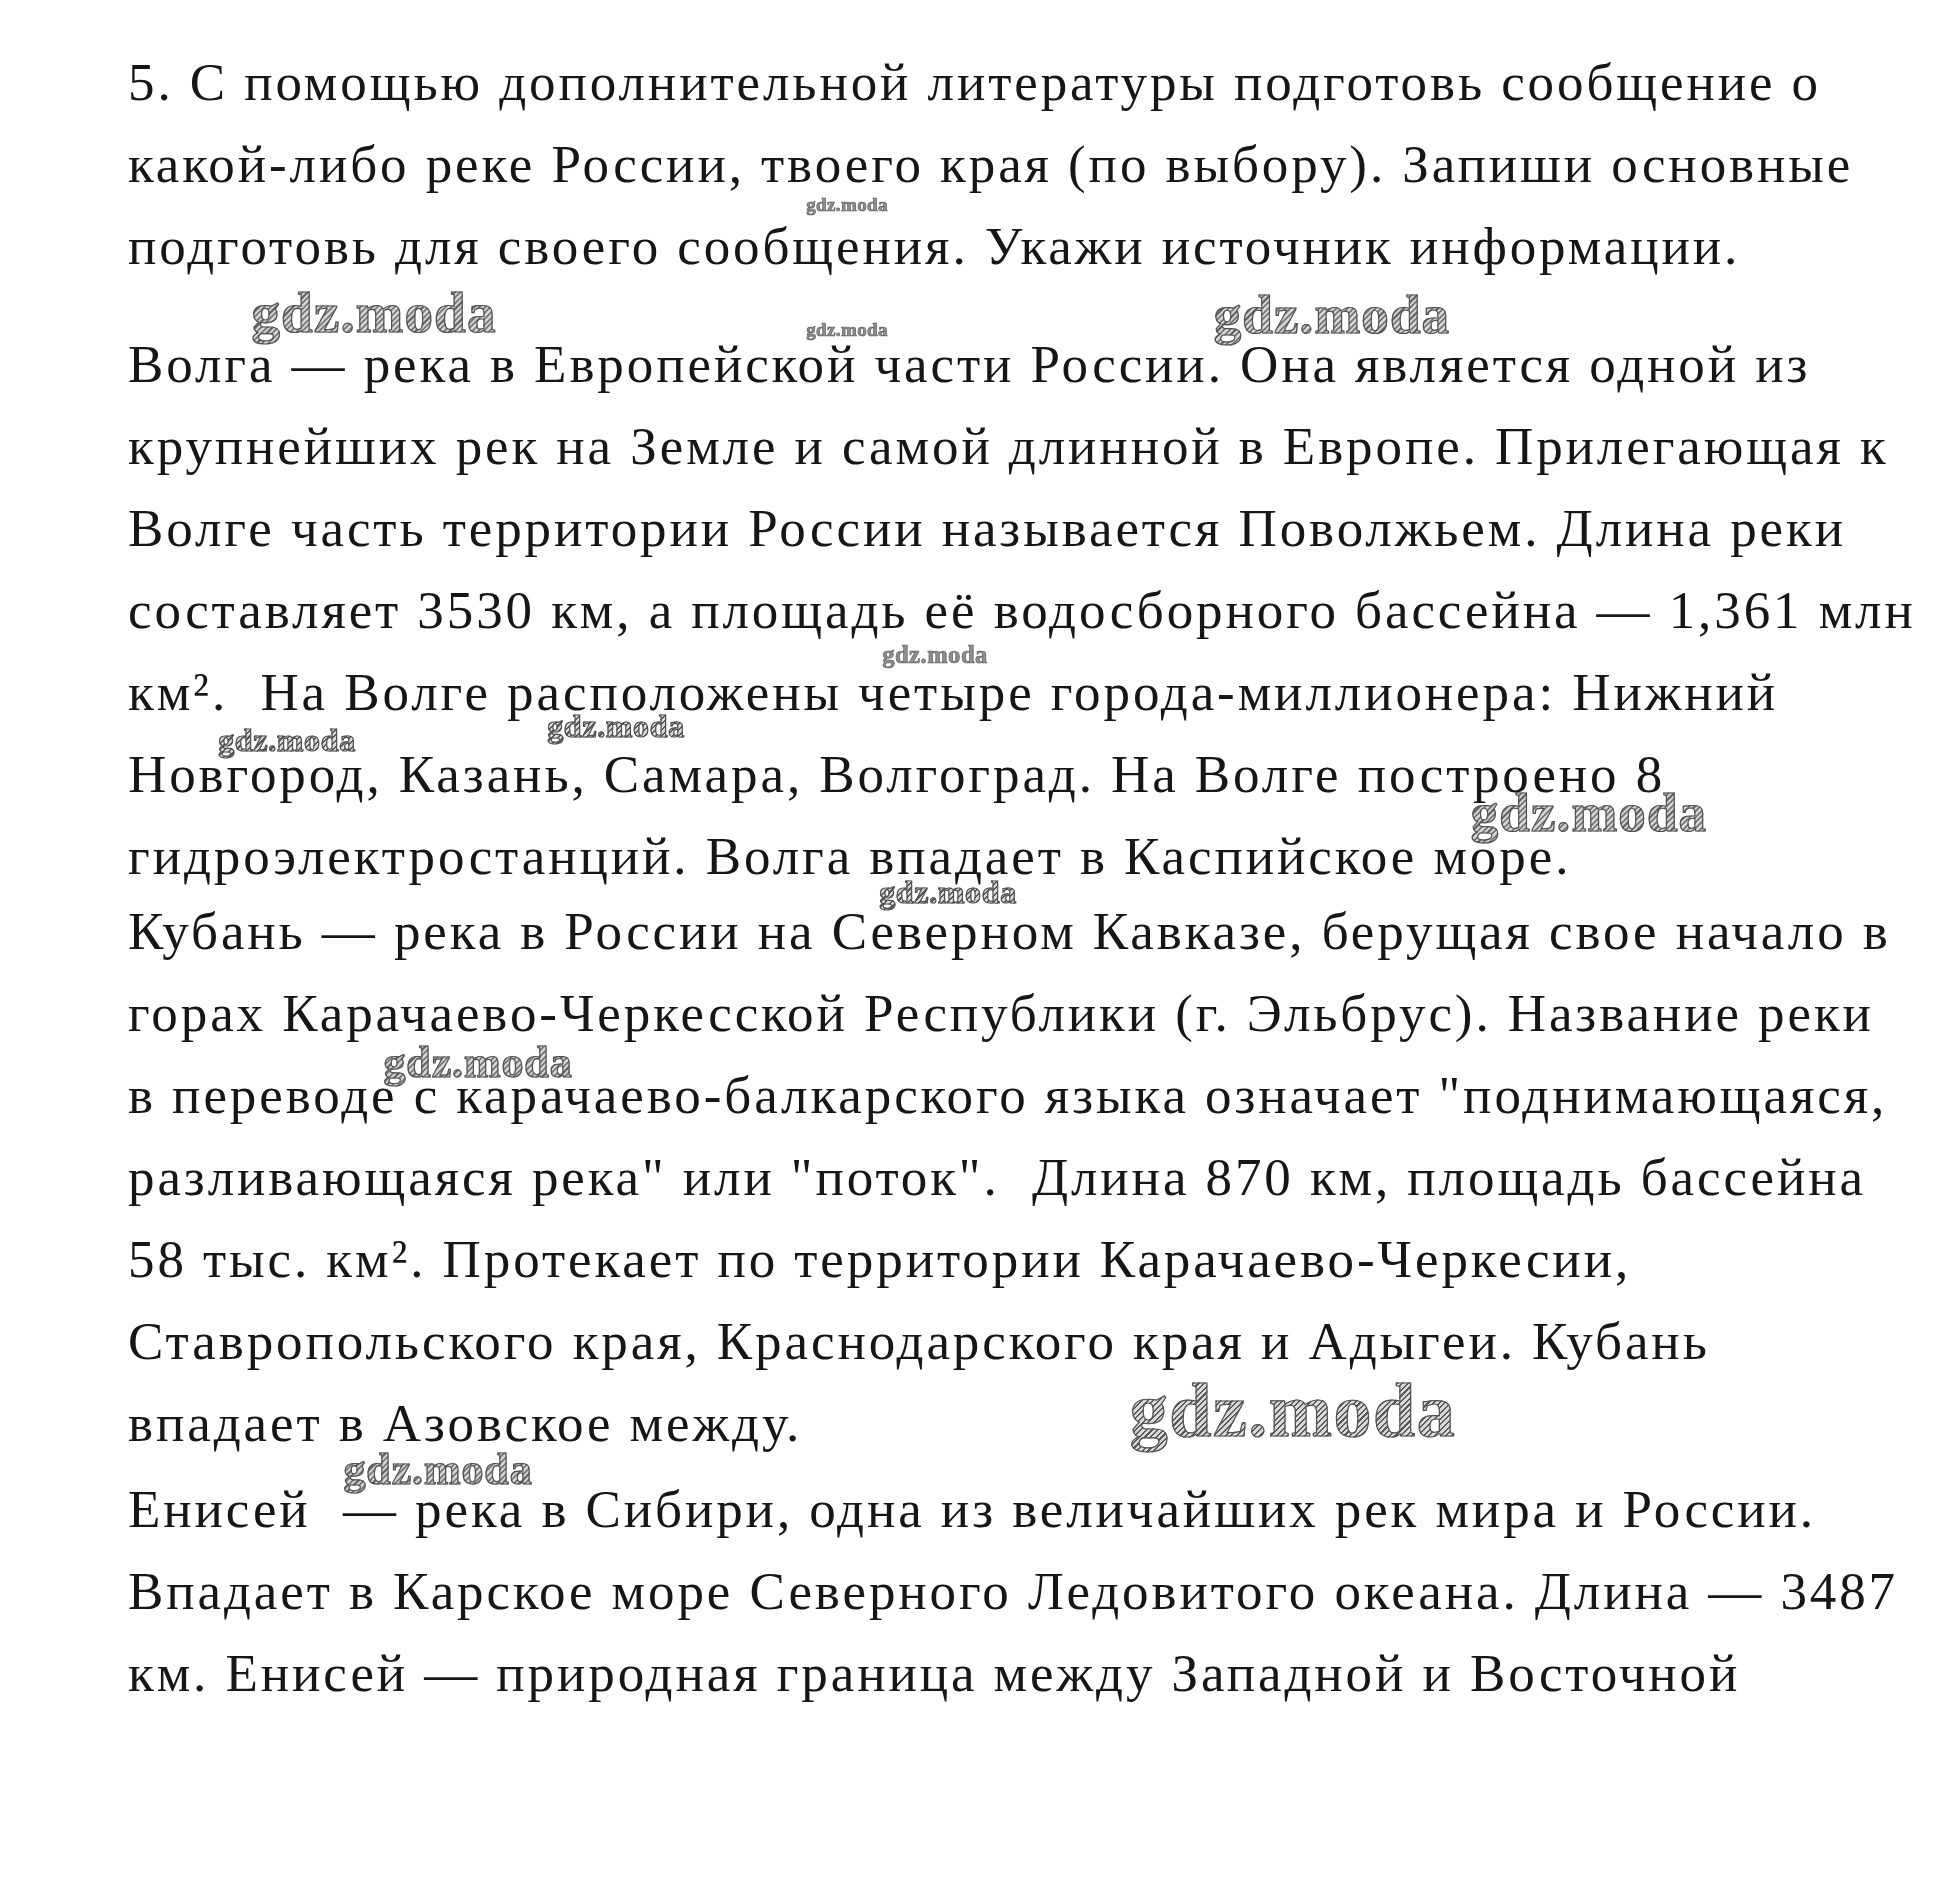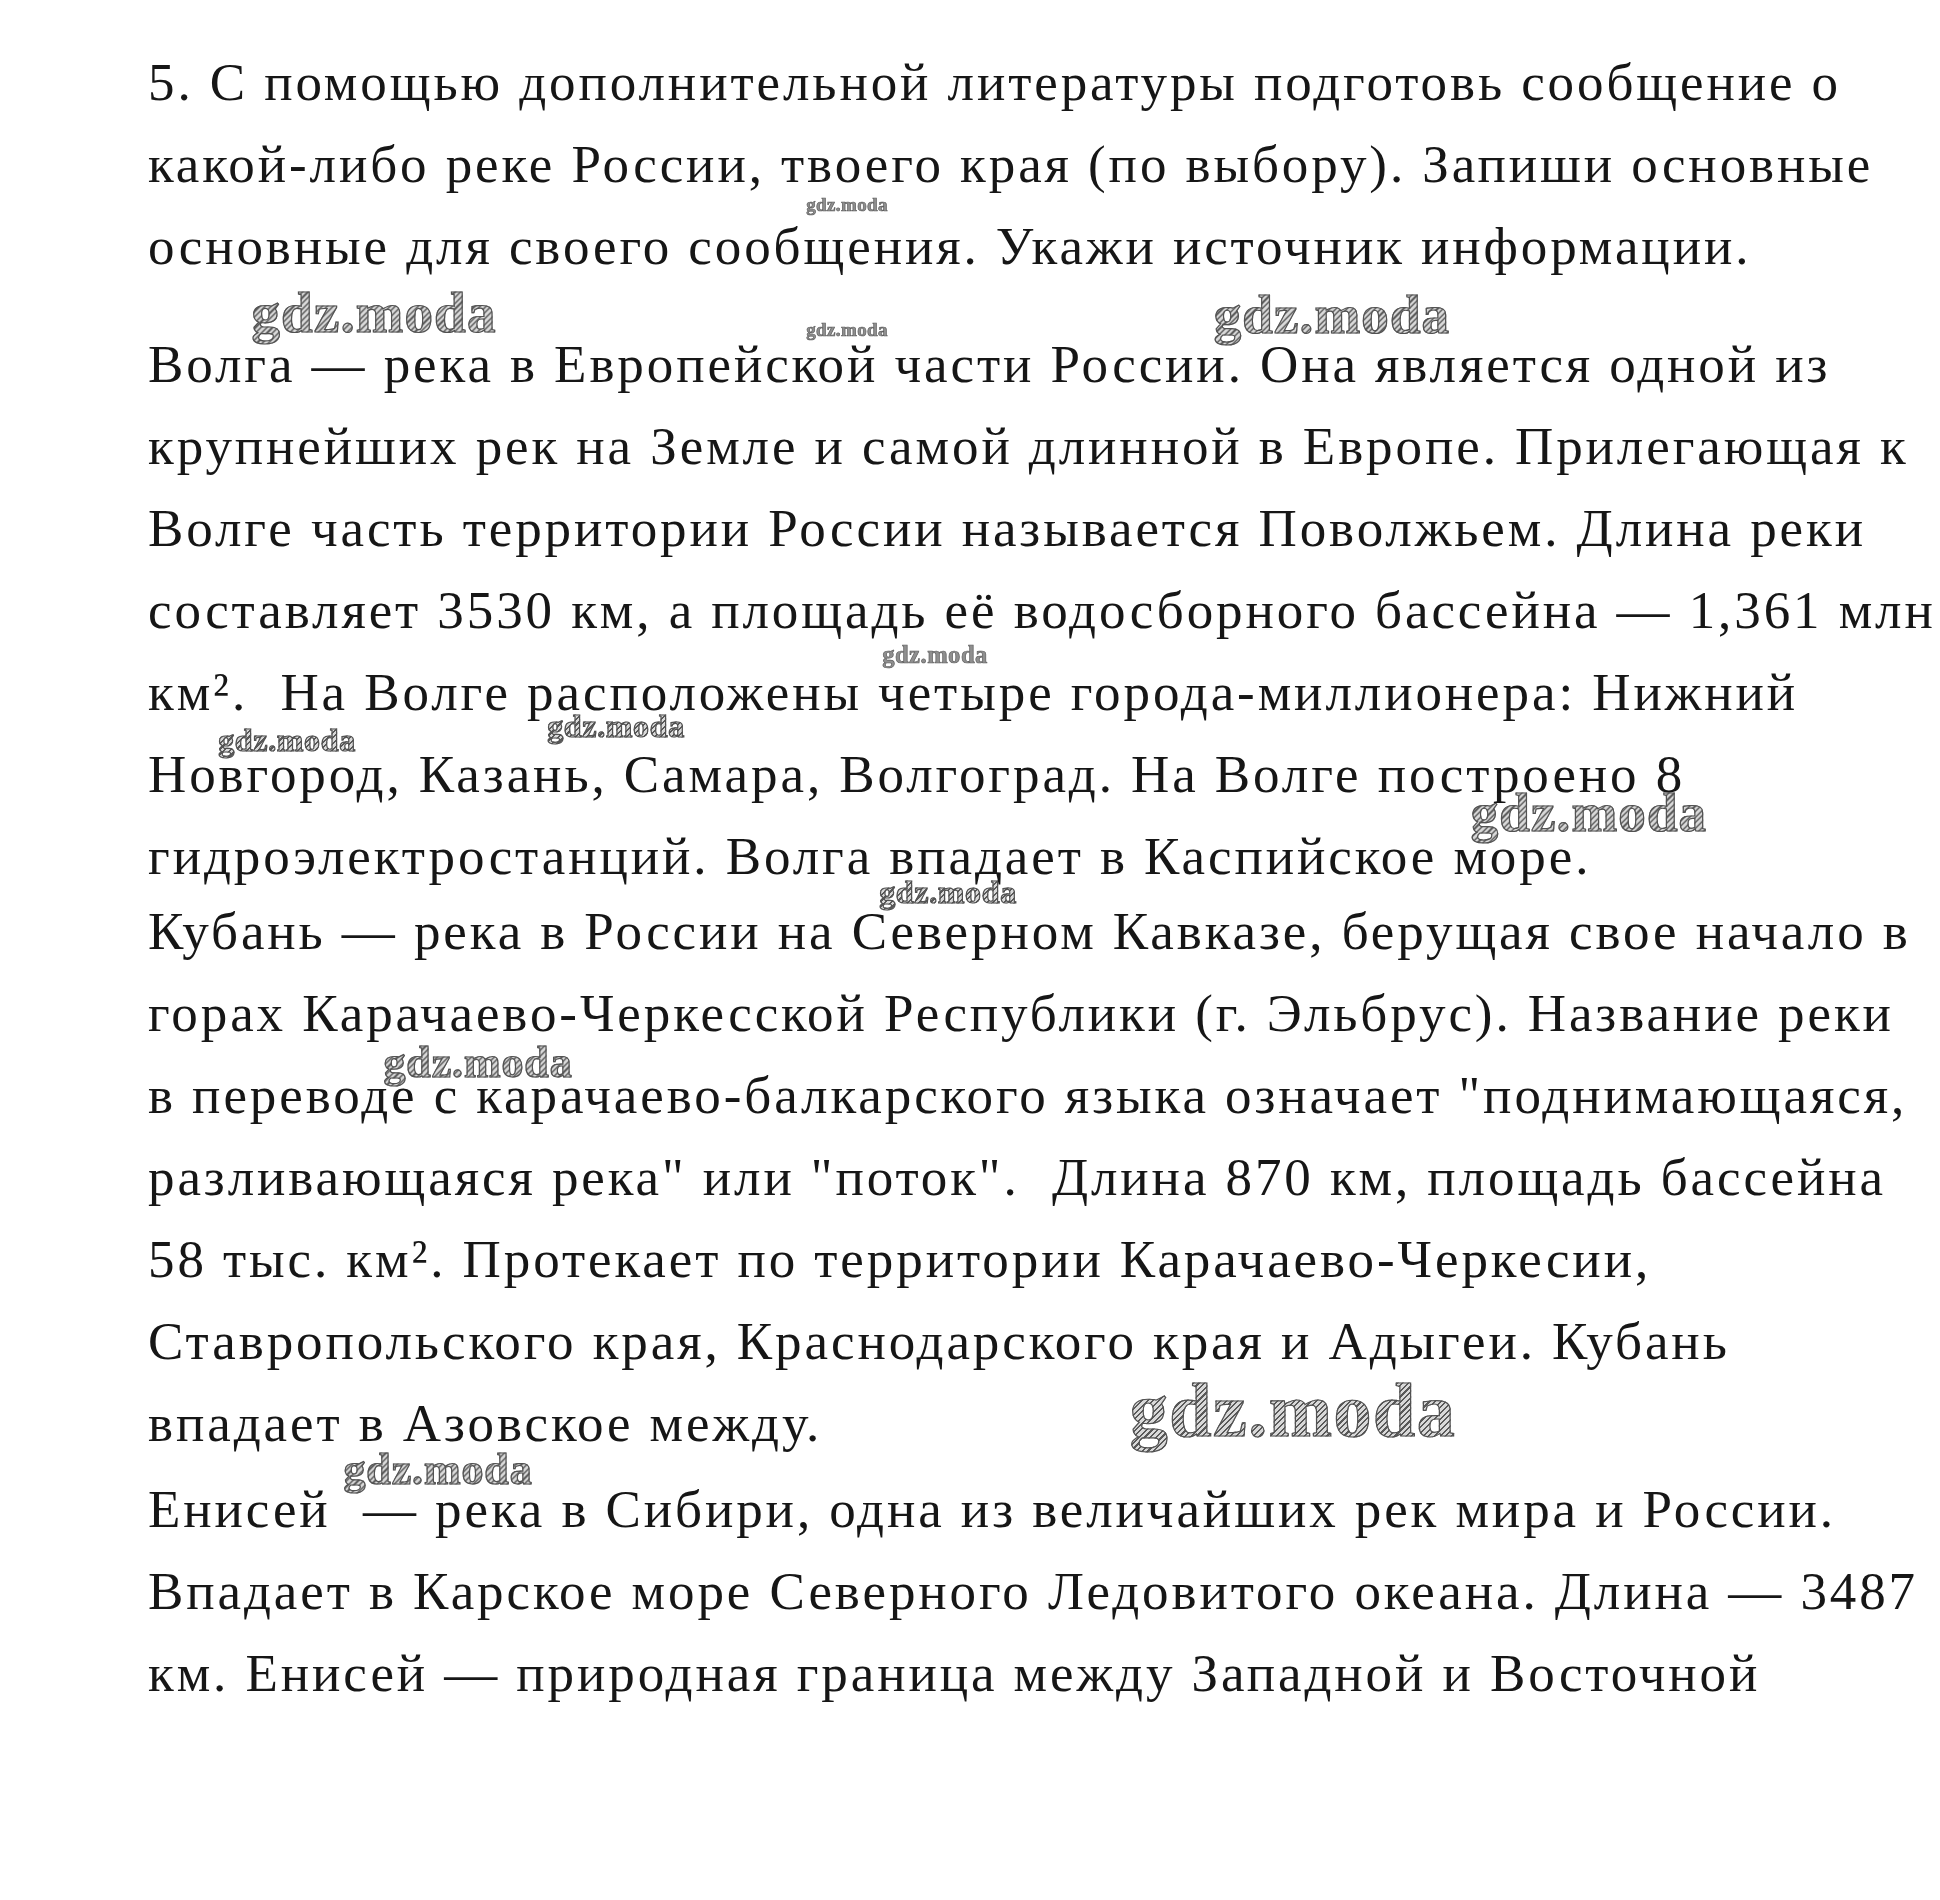--- a/index.html
+++ b/index.html
@@ -8,21 +8,20 @@
     width:1941px;height:1900px;
     background:#ffffff;
     overflow:hidden;
     font-family:"Liberation Serif", serif;
     color:#161616;
   }
   .para{
     position:absolute;
     left:128px;
     width:1713px;
-    margin-left:20px;
   }
   .line{
     height:82px;
     line-height:82px;
     font-size:53px;
     letter-spacing:0.055em;
     white-space:pre;
     position:relative;
     z-index:2;
   }
@@ -55,21 +54,21 @@
     }
   }
 </style>
 </head>
 <body>
 
 <div class="page">
   <div class="para" style="top:41px">
       <div class="line">5. С помощью дополнительной литературы подготовь сообщение о</div>
       <div class="line">какой-либо реке России, твоего края (по выбору). Запиши основные</div>
-      <div class="line">основные для своего сообщения. Укажи источник информации.</div>
+      <div class="line">подготовь для своего сообщения. Укажи источник информации.</div>
     </div>
   <div class="para" style="top:323px">
       <div class="line">Волга — река в Европейской части России. Она является одной из</div>
       <div class="line">крупнейших рек на Земле и самой длинной в Европе. Прилегающая к</div>
       <div class="line">Волге часть территории России называется Поволжьем. Длина реки</div>
       <div class="line">составляет 3530 км, а площадь её водосборного бассейна — 1,361 млн</div>
       <div class="line">км².  На Волге расположены четыре города-миллионера: Нижний</div>
       <div class="line">Новгород, Казань, Самара, Волгоград. На Волге построено 8</div>
       <div class="line">гидроэлектростанций. Волга впадает в Каспийское море.</div>
     </div>

